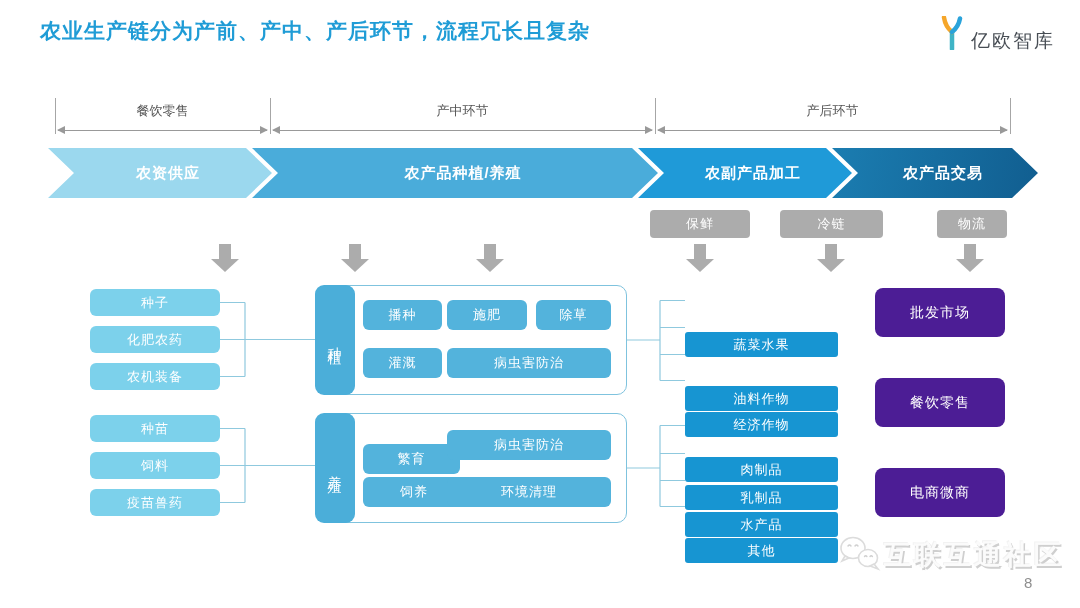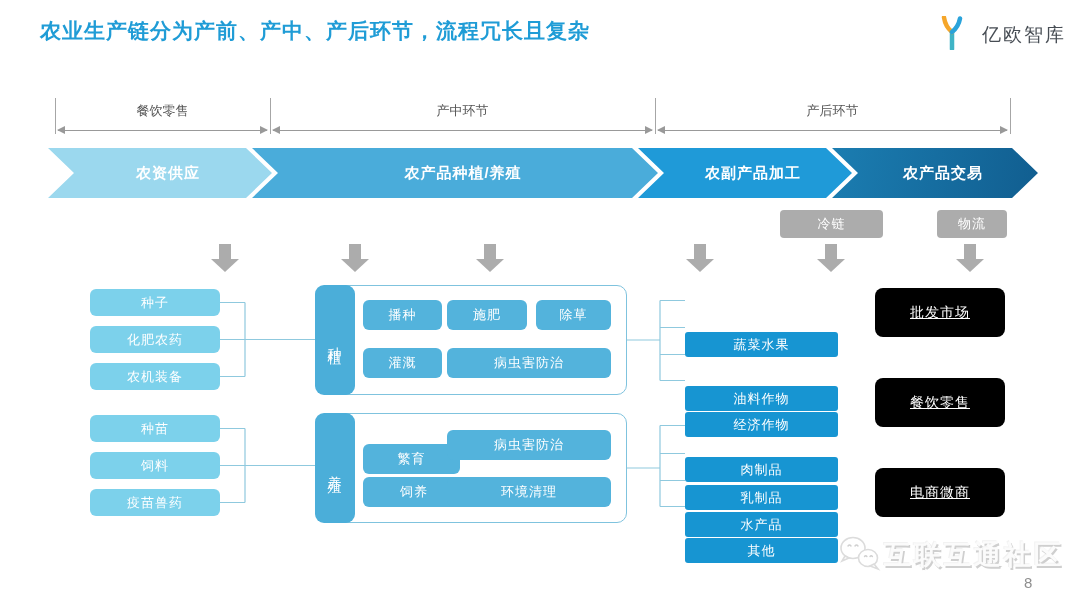--- a/index.html
+++ b/index.html
@@ -1,19 +1,19 @@
 <!DOCTYPE html>
 <html><head>
 <meta charset="utf-8">
 <style>
   html,body{margin:0;padding:0;background:#fff;}
   .slide{position:relative;width:1080px;height:608px;background:#ffffff;overflow:hidden;
          font-family:"Liberation Sans","DejaVu Sans",sans-serif;}
   .title{position:absolute;left:40px;top:17px;font-size:21px;font-weight:bold;color:#1F9CD6;letter-spacing:1px;}
-  .logo{position:absolute;left:938px;top:16px;display:flex;align-items:center;gap:16px;}
+  .logo{position:absolute;left:938px;top:16px;display:flex;align-items:flex-end;gap:5px;}
   .logo-text{font-size:19px;color:#474D54;letter-spacing:2px;}
 
   .tick{position:absolute;top:98px;width:1px;height:36px;background:#A6A6A6;}
   .phase-label{position:absolute;top:102px;font-size:13px;color:#555;text-align:center;}
   .harrow{position:absolute;top:130px;height:1px;background:#999;}
   .harrow::before{content:"";position:absolute;left:-1px;top:-4px;width:0;height:0;
     border-top:4.5px solid transparent;border-bottom:4.5px solid transparent;border-right:8px solid #999;}
   .harrow::after{content:"";position:absolute;right:-1px;top:-4px;width:0;height:0;
     border-top:4.5px solid transparent;border-bottom:4.5px solid transparent;border-left:8px solid #999;}
 
@@ -35,22 +35,22 @@
   .sbox{position:absolute;left:90px;width:130px;height:27px;background:#7CD1EB;border-radius:6px;color:#fff;
     font-size:13px;display:flex;align-items:center;justify-content:center;letter-spacing:1px;}
   .tab{position:absolute;left:315px;width:40px;height:110px;background:#4BAED9;border-radius:9px;color:#fff;
     font-size:14px;display:flex;align-items:center;justify-content:center;writing-mode:vertical-rl;letter-spacing:4px;z-index:2;}
   .pcontainer{position:absolute;left:336px;width:291px;height:110px;background:#fff;border:1.5px solid #7FC3DE;
     border-radius:10px;box-sizing:border-box;z-index:1;}
   .pitem{position:absolute;height:30px;background:#53B3DC;border-radius:6px;color:#fff;font-size:13px;
     display:flex;align-items:center;justify-content:center;letter-spacing:1px;z-index:3;}
   .prbox{position:absolute;left:685px;width:153px;height:25px;background:#1795D2;border-radius:3px;color:#fff;
     font-size:13px;display:flex;align-items:center;justify-content:center;letter-spacing:1px;margin-top:44px;}
-  .tbox{position:absolute;left:875px;width:130px;height:49px;background:#000000;border-radius:8px;color:#fff;
-    font-size:14px;display:flex;align-items:center;justify-content:center;letter-spacing:1px;text-decoration:underline;}
+  .tbox{position:absolute;left:875px;width:130px;height:49px;background:#4c1d95;border-radius:8px;color:#fff;
+    font-size:14px;display:flex;align-items:center;justify-content:center;letter-spacing:1px;}
 
   .connectors{position:absolute;left:0;top:0;width:1080px;height:608px;pointer-events:none;}
 
   .watermark{position:absolute;left:836px;top:534px;display:flex;align-items:center;}
   .wm-text{font-size:27px;color:#fbfbfb;letter-spacing:3px;font-weight:bold;
     text-shadow:1.5px 1.5px 0 #cfcfcf, -1px -1px 0 #f2f2f2;}
   .pagenum{position:absolute;left:1024px;top:574px;color:#8E8E8E;font-size:15px;}
 </style>
 </head>
 <body>
@@ -79,20 +79,21 @@
   <div class="phase-label" style="left:655px;width:355px">产后环节</div>
   <div class="harrow" style="left:58px;width:209px"></div>
   <div class="harrow" style="left:273px;width:379px"></div>
   <div class="harrow" style="left:658px;width:349px"></div>
 
   <div class="banner b1">农资供应</div>
   <div class="banner b2">农产品种植/养殖</div>
   <div class="banner b3">农副产品加工</div>
   <div class="banner b4">农产品交易</div>
 
+  <div class="gbar" style="left:650px;width:100px">保鲜</div>
   <div class="gbar" style="left:780px;width:103px">冷链</div>
   <div class="gbar" style="left:937px;width:70px">物流</div>
 
   <div class="darrow" style="left:211px">
       <span class="stem"></span>
       <span class="head"></span>
     </div>
   <div class="darrow" style="left:341px">
       <span class="stem"></span>
       <span class="head"></span>

